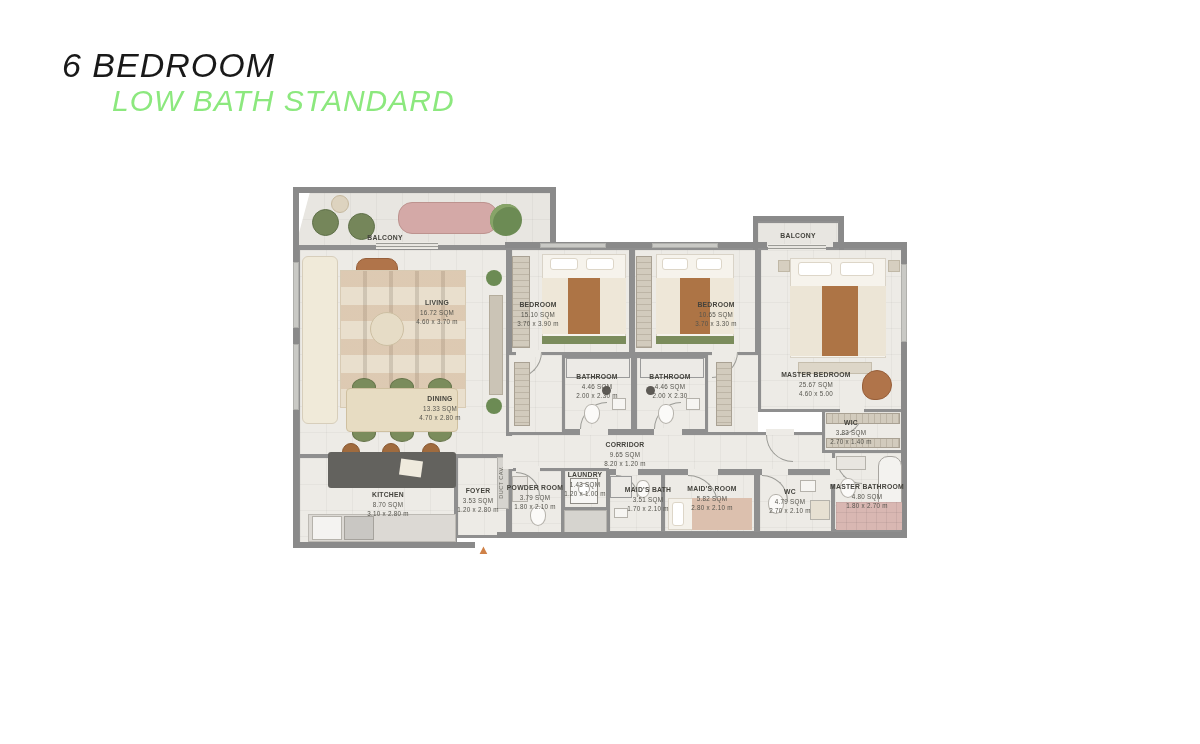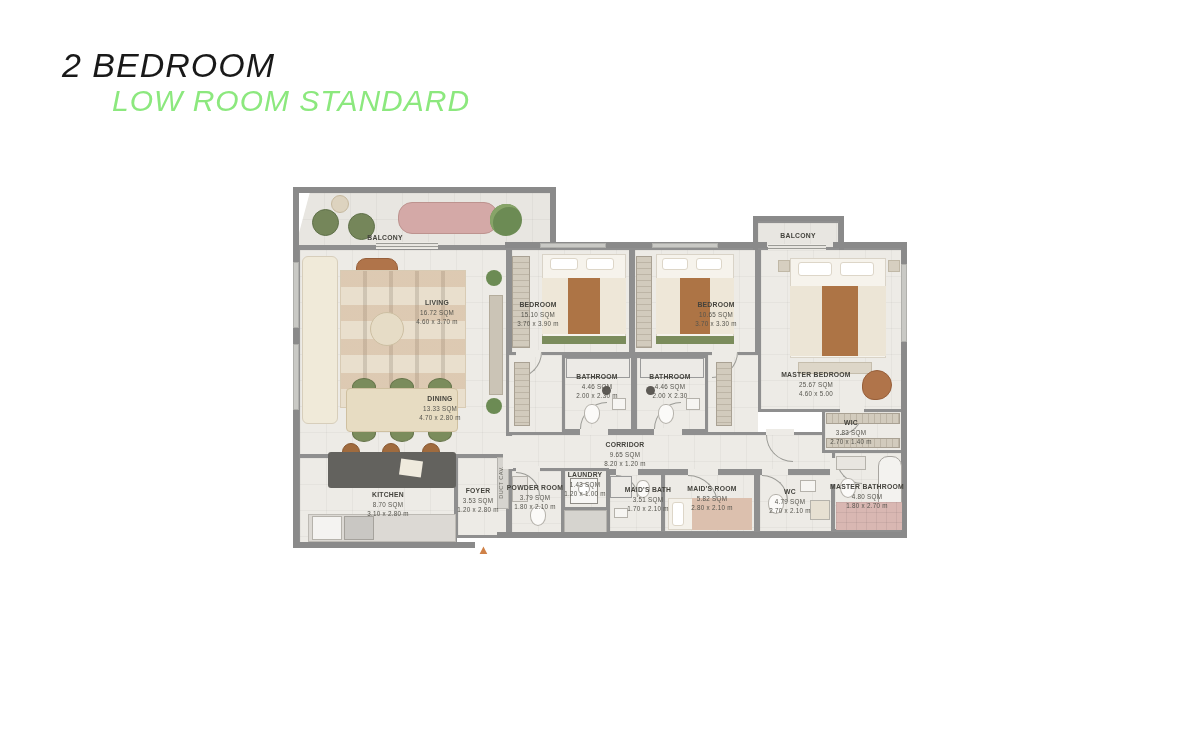--- a/index.html
+++ b/index.html
@@ -40,22 +40,22 @@
             border:1px solid #a9a193;}
   .wardrobe-h{background:repeating-linear-gradient(90deg,#d2cbbd 0 5px,#bdb5a6 5px 6px);
             border:1px solid #a9a193;}
   .slider{position:absolute;background:repeating-linear-gradient(180deg,#9b9b96 0 1px,#e8e6e1 1px 3px);}
 </style>
 </head>
 <body>
 
 <div class="canvas">
 
-  <div class="t1">2 BEDROOM</div>
-  <div class="t2">LOW ROOM STANDARD</div>
+  <div class="t1">6 BEDROOM</div>
+  <div class="t2">LOW BATH STANDARD</div>
 
   <div class="room balcony" style="left:295px;top:190px;width:258px;height:58px;clip-path:polygon(0 100%,6% 0,100% 0,100% 100%);"></div>
   <div class="room balcony" style="left:755px;top:220px;width:86px;height:32px;"></div>
 
   <div class="room" style="left:297px;top:247px;width:212px;height:210px;"></div>
   <div class="room" style="left:297px;top:455px;width:160px;height:90px;"></div>
   <div class="room" style="left:455px;top:455px;width:54px;height:83px;"></div>
 
   <div class="room" style="left:509px;top:247px;width:123px;height:108px;"></div>
   <div class="room" style="left:632px;top:247px;width:126px;height:108px;"></div>

